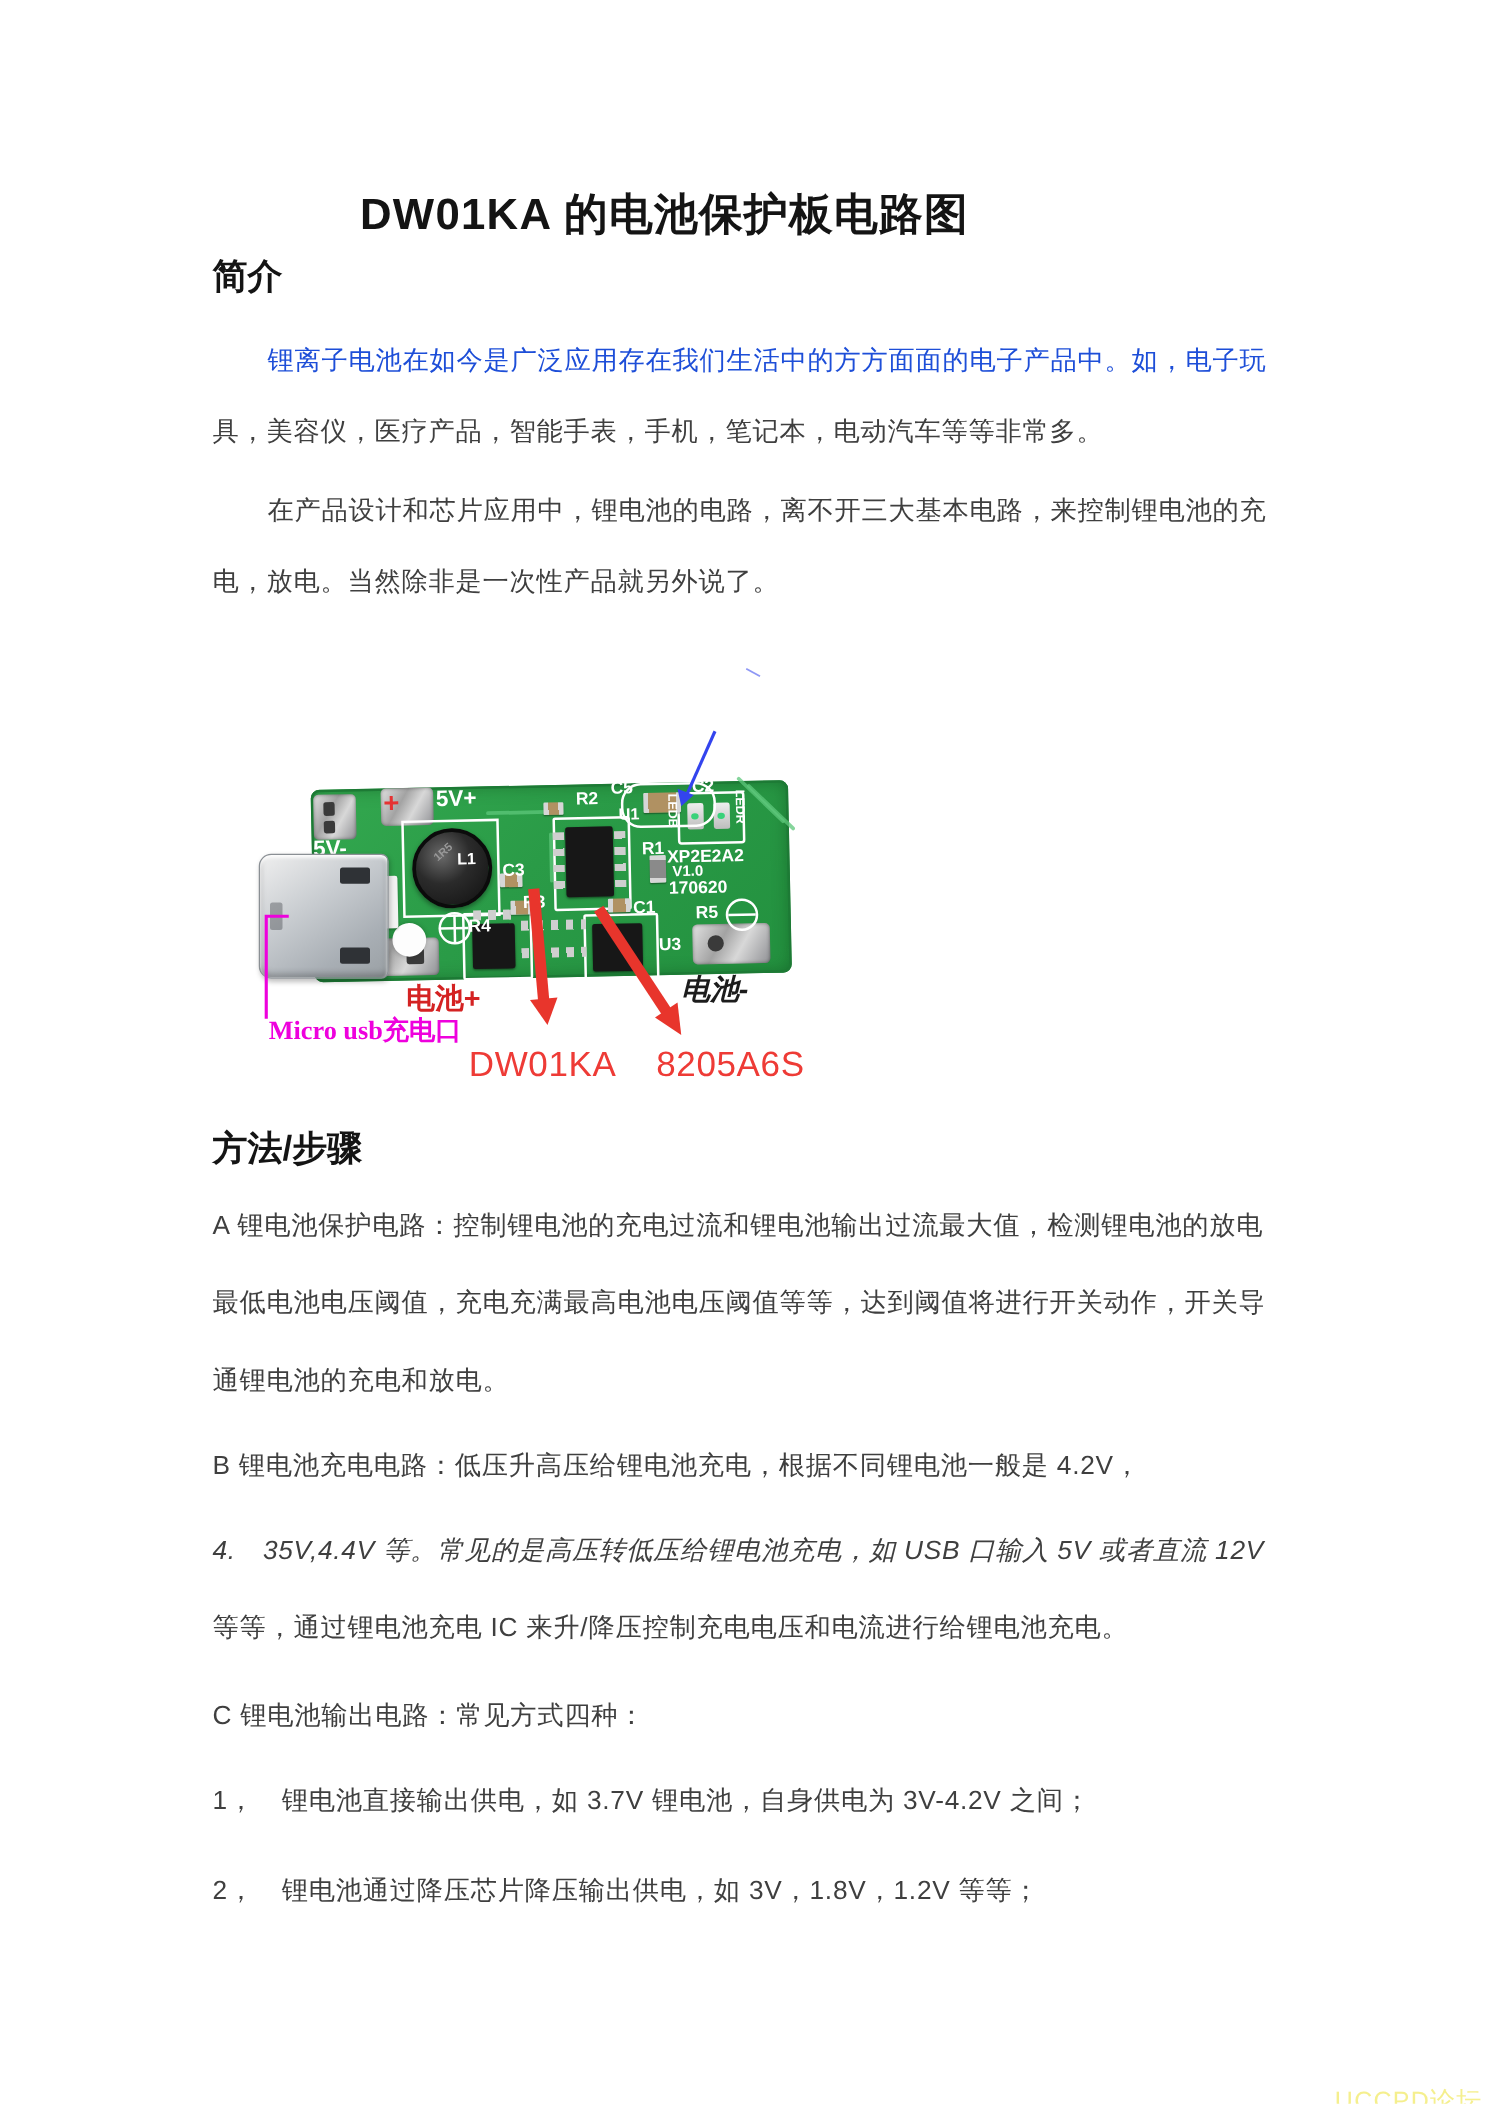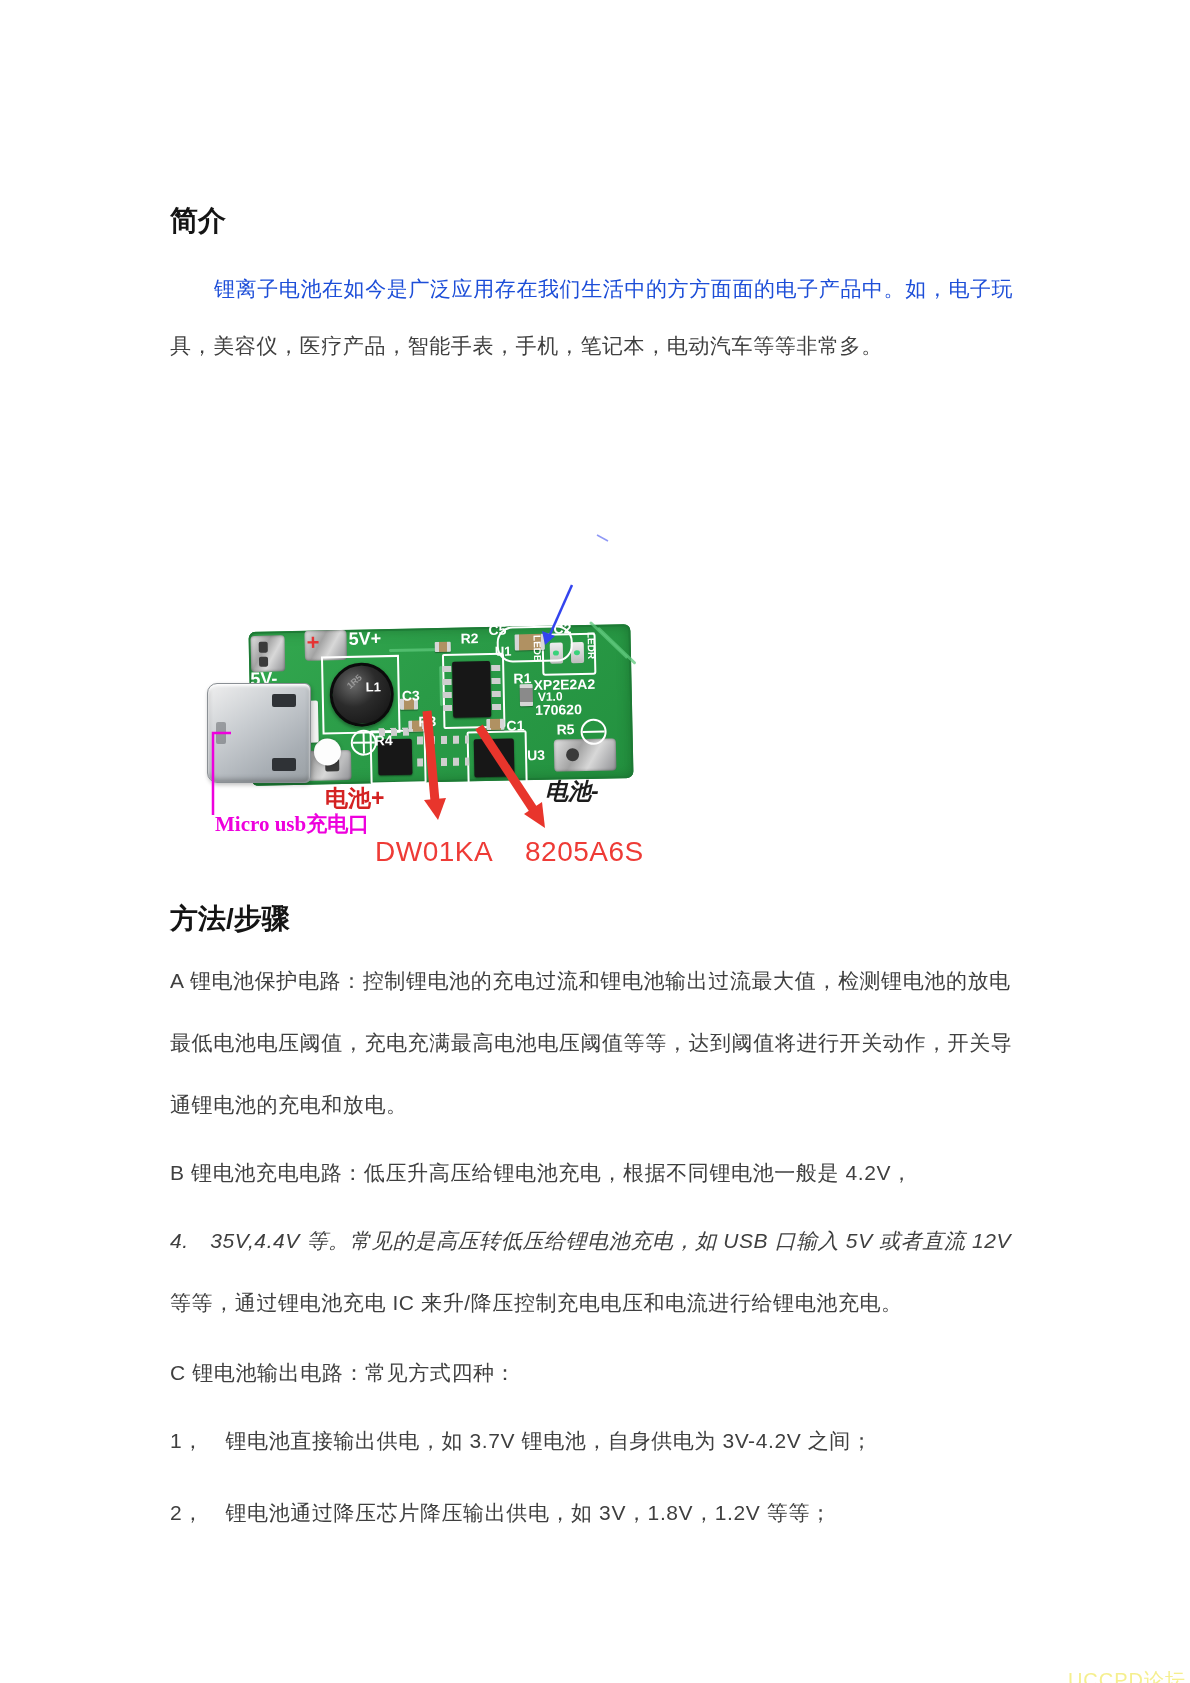--- a/index.html
+++ b/index.html
@@ -78,26 +78,31 @@
   .lbl-chip{top:321px;font-size:28px;color:#ee3b36;letter-spacing:.5px;}
   .lbl-dw{left:180px;text-align:right;}
   .lbl-8205{left:330px;}
   .fig-svg{left:0;top:0;width:470px;height:365px;z-index:5;pointer-events:none;}
 </style>
 </head>
 <body>
 
 <div class="page">
 
+  <h1 class="abs doc-title">DW01KA 的电池保护板电路图</h1>
 
   <h2 class="abs h2" style="left:170px;top:202px">简介</h2>
 
   <div class="abs para lh57" style="left:170px;top:260px">
       <div class="body-line indent" style="color: #1d4ed8;">锂离子电池在如今是广泛应用存在我们生活中的方方面面的电子产品中。如，电子玩</div>
       <div class="body-line" style="color: rgb(63, 63, 63);">具，美容仪，医疗产品，智能手表，手机，笔记本，电动汽车等等非常多。</div>
+    </div>
+  <div class="abs para lh57" style="left:170px;top:380px">
+      <div class="body-line indent" style="color: rgb(63, 63, 63);">在产品设计和芯片应用中，锂电池的电路，离不开三大基本电路，来控制锂电池的充</div>
+      <div class="body-line" style="color: rgb(63, 63, 63);">电，放电。当然除非是一次性产品就另外说了。</div>
     </div>
 
   <figure class="abs pcb-photo">
 
     <div class="abs pcb-board">
       <div class="trace" style="left:140px;top:20px;width:58px;height:3px;"></div>
       <div class="trace" style="left:190px;top:38px;width:3px;height:40px;"></div>
       <div class="trace" style="left:342px;top:20px;width:52px;height:3px;transform:rotate(45deg);"></div>
       <div class="trace" style="left:334px;top:14px;width:52px;height:3px;transform:rotate(45deg);"></div>
 

